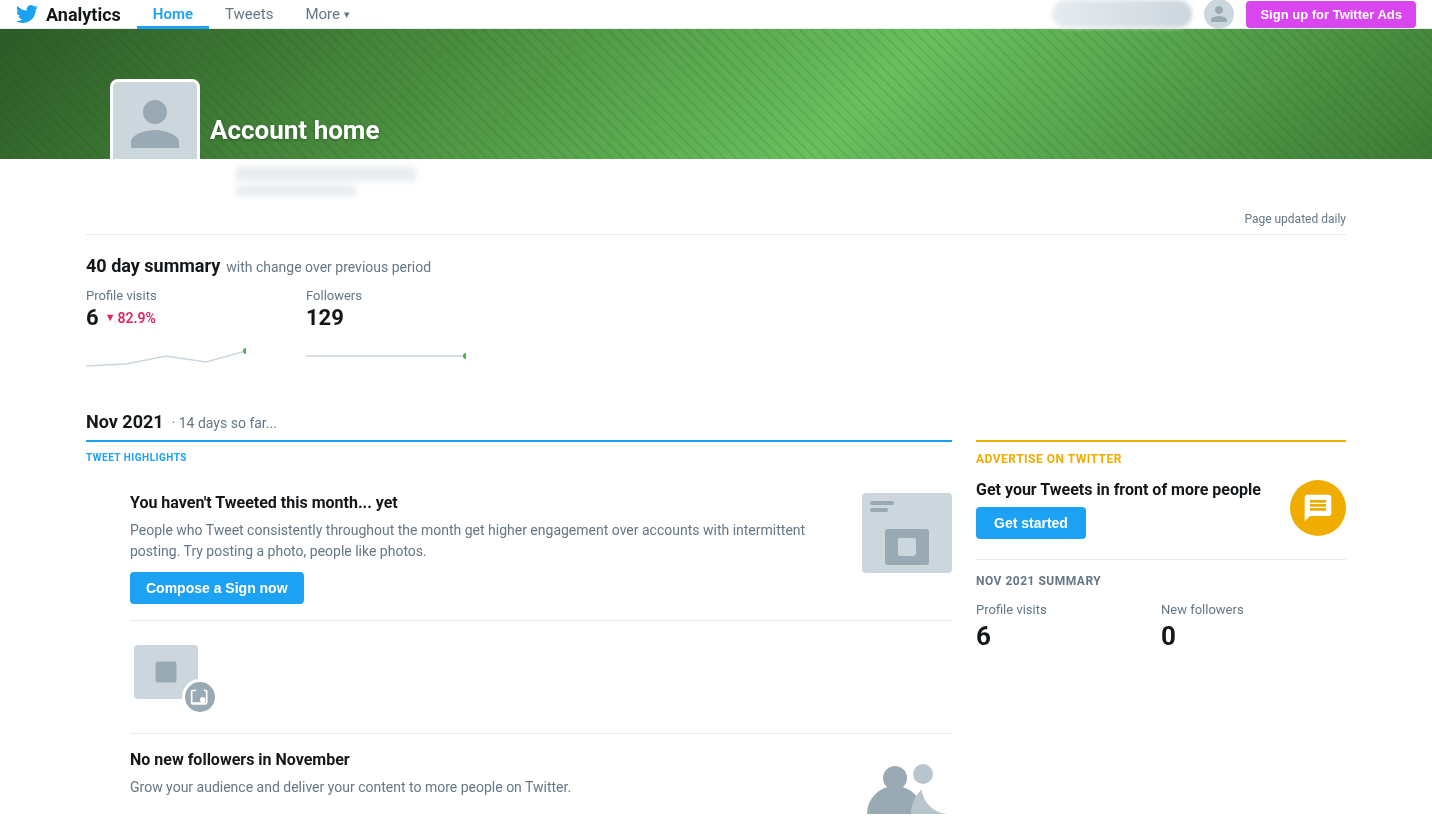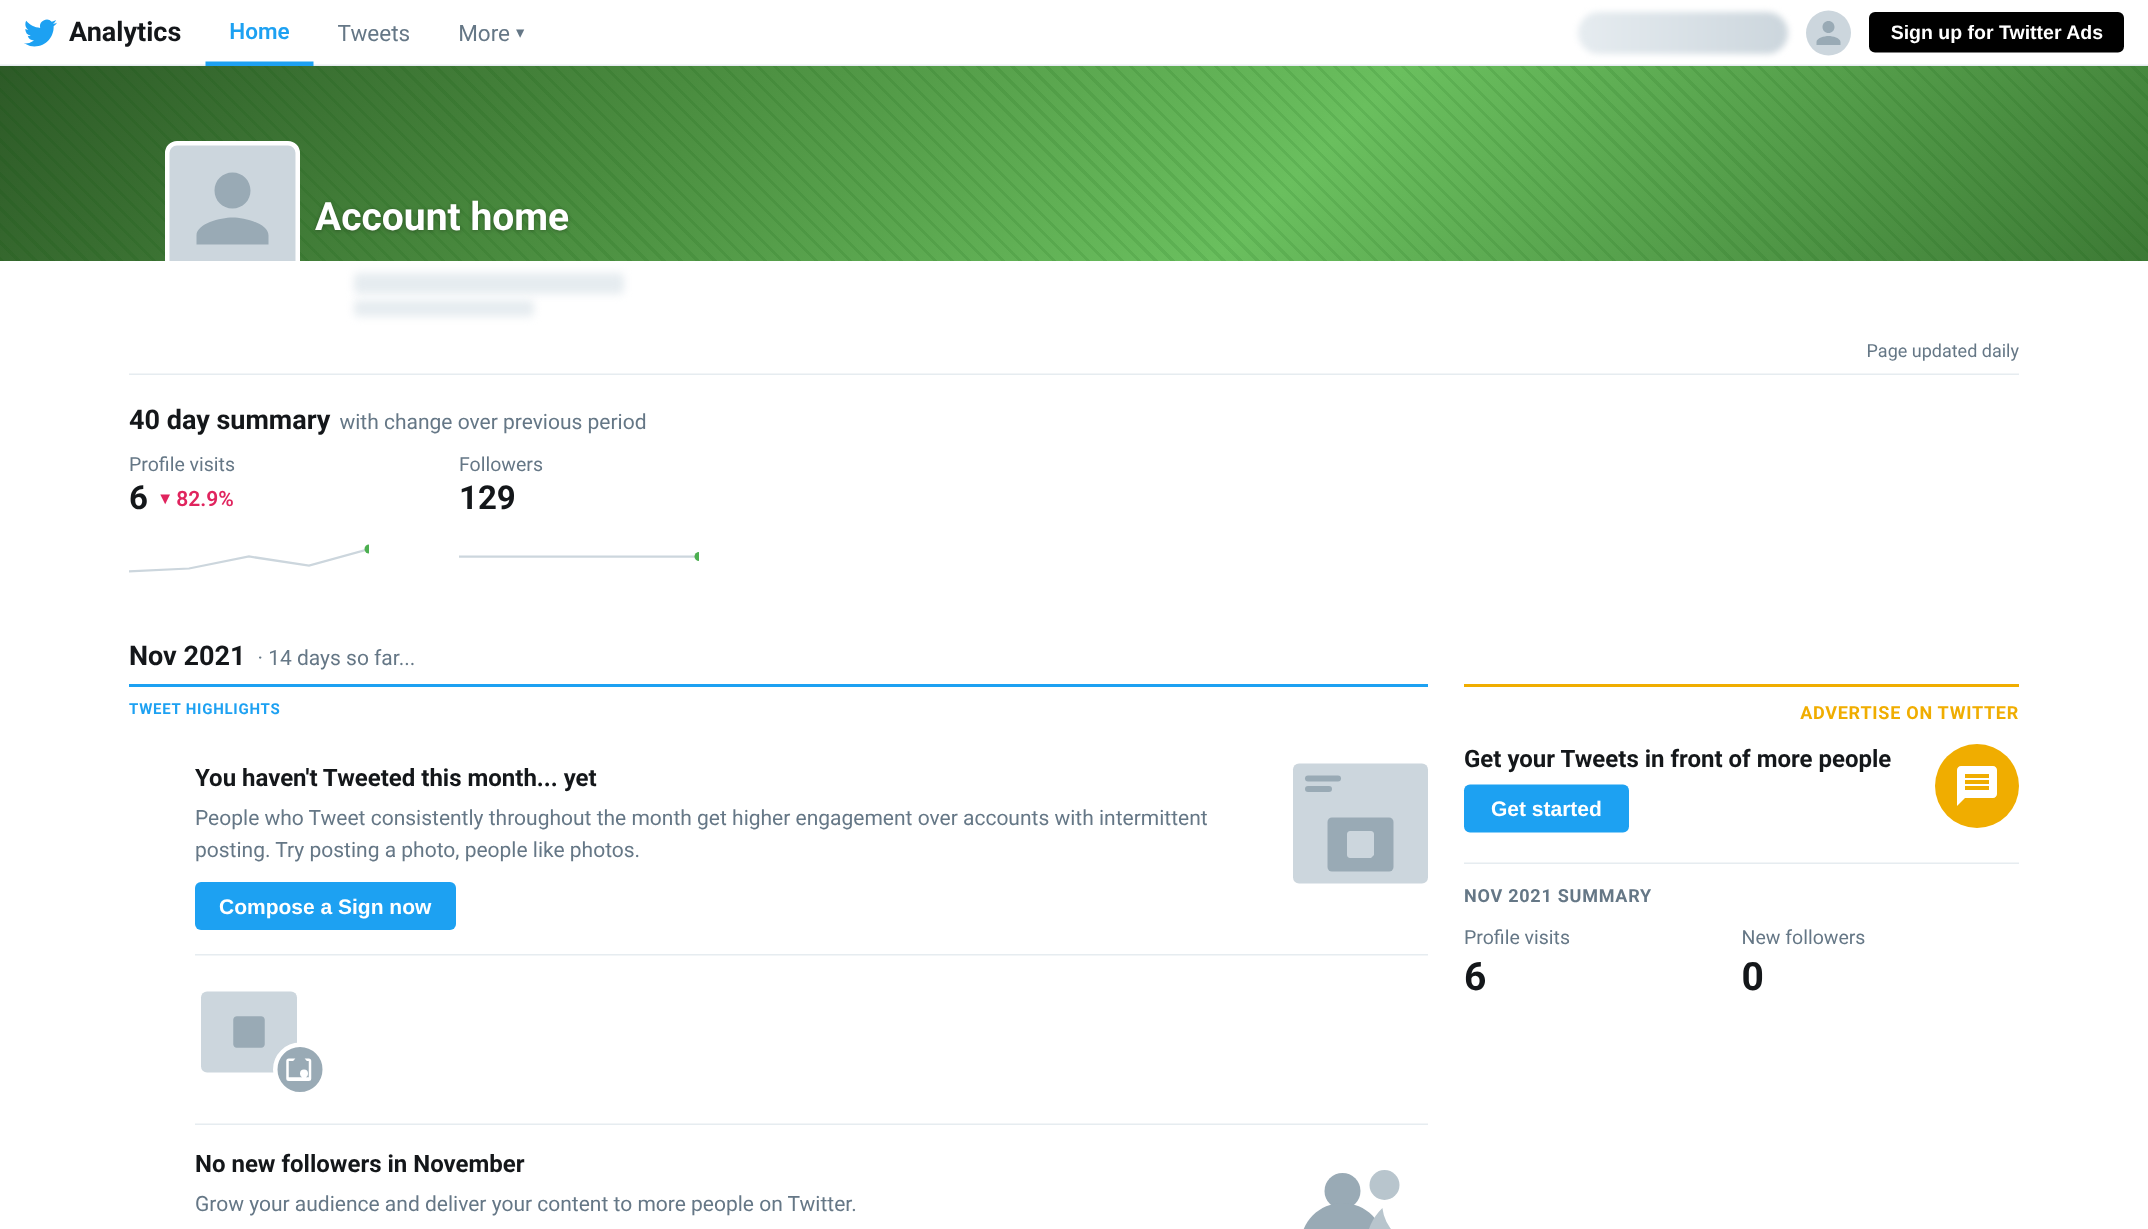--- a/index.html
+++ b/index.html
@@ -1,20 +1,20 @@
 <!DOCTYPE html>
 <html><head>
   <meta charset="utf-8">
   <style>
     * { box-sizing: border-box; margin: 0; padding: 0; }
     body { font-family: -apple-system, BlinkMacSystemFont, "Segoe UI", Roboto, Arial, sans-serif; background: #fff; color: #14171a; font-size: 14px; }
 
     
     .nav {
-      display: flex; align-items: center; height: 44px;
+      display: flex; align-items: center; height: 29px;
       border-bottom: 1px solid #e6ecf0;
       padding: 0 16px; background: #fff;
       position: relative; z-index: 10;
     }
     .nav-brand { display: flex; align-items: center; gap: 8px; margin-right: 16px; }
     .nav-brand svg { width: 22px; height: 22px; }
     .nav-brand-title { font-size: 18px; font-weight: 700; color: #14171a; }
     .nav-links { display: flex; align-items: center; height: 100%; }
     .nav-link {
       display: flex; align-items: center; height: 100%;
@@ -23,21 +23,21 @@
       margin-top: 2px;
     }
     .nav-link.active { color: #1da1f2; border-bottom: 3px solid #1da1f2; font-weight: 600; }
     .nav-right { margin-left: auto; display: flex; align-items: center; gap: 12px; }
     .avatar-circle {
       width: 30px; height: 30px; border-radius: 50%;
       background: #ccd6dd; overflow: hidden; display: flex; align-items: center; justify-content: center;
     }
     .avatar-circle svg { width: 20px; height: 20px; fill: #99aab5; }
     .signup-btn {
-      background: #000000; color: #fff; border: none; border-radius: 4px;
+      background: #d946ef; color: #fff; border: none; border-radius: 4px;
       padding: 6px 14px; font-size: 13px; font-weight: 700; cursor: pointer;
       white-space: nowrap;
     }
 
     
     .hero {
       position: relative; height: 130px; overflow: hidden;
       background: linear-gradient(135deg, #2d5a27 0%, #4a8c3f 30%, #6abf5e 60%, #3d7a35 100%);
     }
     .hero::after {
@@ -142,21 +142,20 @@
 
     
     .advertise-section {
       border-top: 2px solid #f0ad00;
       padding-top: 10px; margin-bottom: 20px;
     }
     .advertise-label {
       font-size: 12px; font-weight: 700; color: #f0ad00;
       letter-spacing: 0.5px; text-transform: uppercase;
       margin-bottom: 14px;
-      text-align: right;
     }
     .advertise-content { display: flex; gap: 12px; align-items: flex-start; }
     .advertise-text { flex: 1; }
     .advertise-title { font-size: 16px; font-weight: 700; margin-bottom: 8px; }
     .advertise-desc { font-size: 13px; color: #657786; line-height: 1.5; margin-bottom: 12px; }
     .advertise-icon {
       width: 56px; height: 56px; border-radius: 50%;
       background: #f0ad00; display: flex; align-items: center; justify-content: center;
       flex-shrink: 0;
     }

